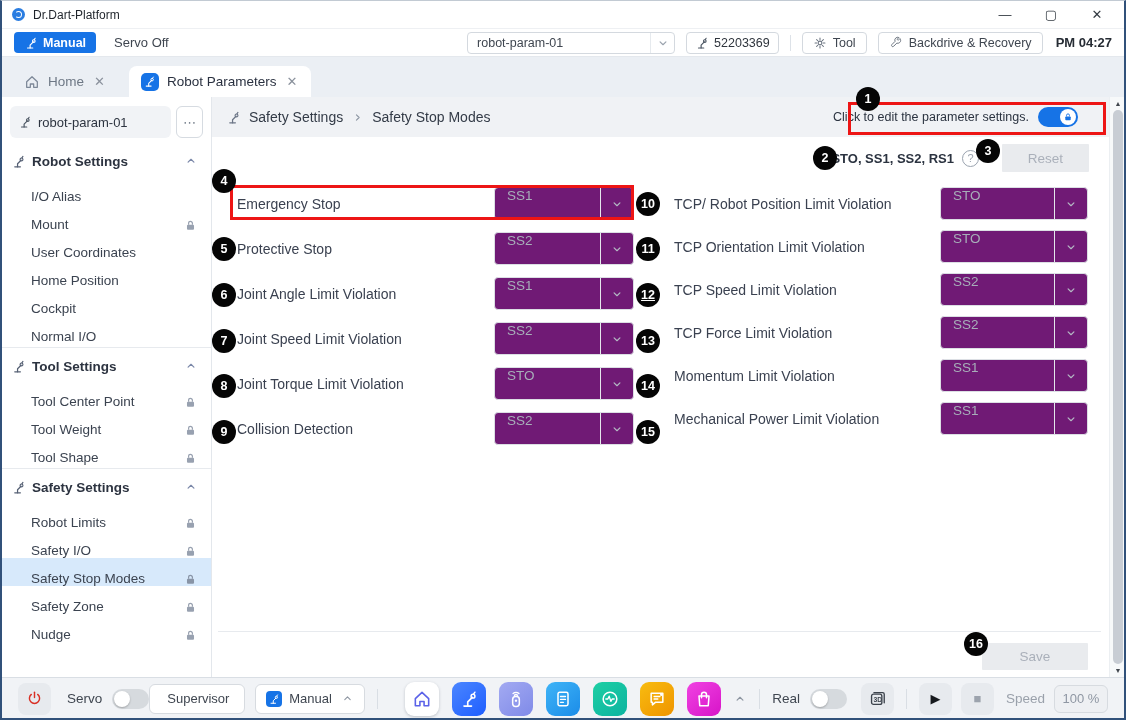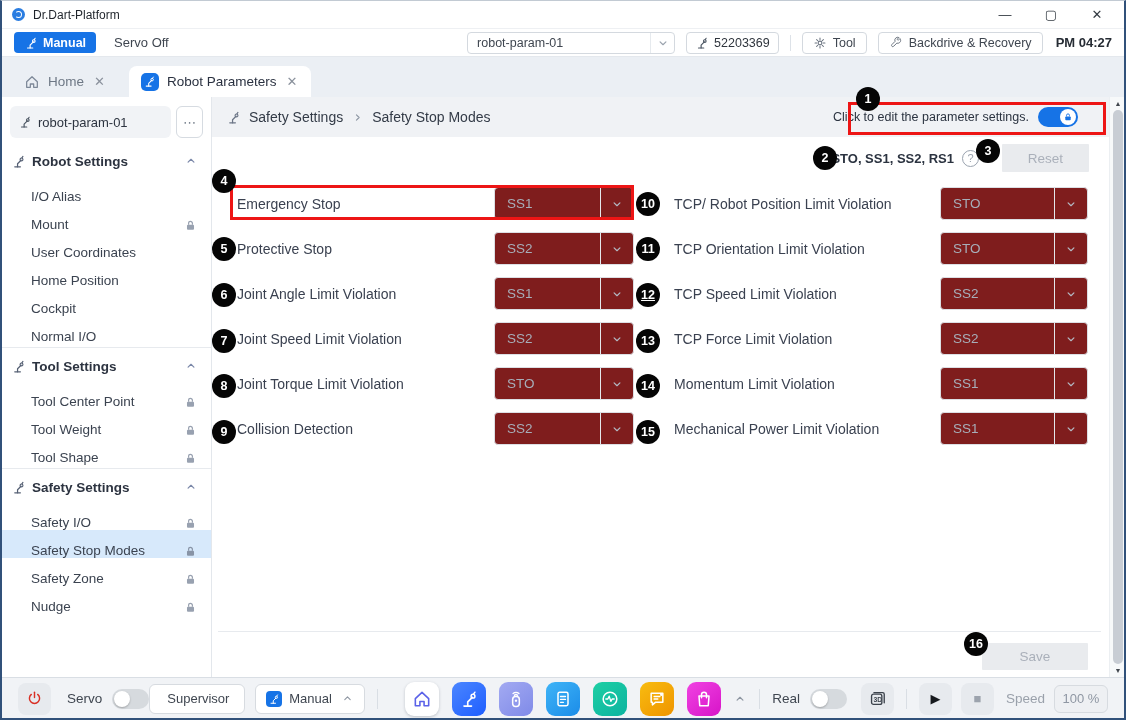--- a/index.html
+++ b/index.html
@@ -51,25 +51,25 @@
   .edit-hint { font-size:12.5px; color:#2b3340;}
   .toggle-on { width:40px; height:20px; border-radius:10px; background:#1673e6; position:relative; flex:none;}
   .toggle-on .knob { position:absolute; right:2px; top:2px; width:16px; height:16px; background:#fff; border-radius:50%; display:flex; align-items:center; justify-content:center;}
   .legend-row { position:absolute; top:47px; right:20px; display:flex; align-items:center; gap:8px;}
   .legend-text { font-size:13px; font-weight:bold; color:#2b3340;}
   .help-circle { width:17px; height:17px; border-radius:50%; border:1.3px solid #9aa3af; color:#9aa3af; font-size:11px; display:flex; align-items:center; justify-content:center;}
   .btn-gray { background:#e9ebee; border:none; border-radius:1px; color:#aab0ba; font-size:13.5px; font-family:inherit;}
   .reset-btn { width:87px; height:28px; margin-left:15px;}
   .col { position:absolute; top:90px; display:flex; flex-direction:column; gap:12px;}
   .col-left { left:15px; width:407px;}
-  .col-right { left:448px; width:428px;}
+  .col-right { left:448px; width:428px;gap:10px;}
   .field-row { height:33px; display:flex; align-items:center;}
   .field-label { font-size:14px; color:#3a4150; flex:1; padding-left:10px;}
   .col-right .field-label { padding-left:14px;}
-  .select { height:33px; background:#7f1d1d; border:1px solid #dcdfe4; border-radius:4px; display:flex; align-items:center; flex:none;}
+  .select { height:33px; background:#701a75; border:1px solid #dcdfe4; border-radius:4px; display:flex; align-items:flex-start; flex:none;}
   .col-left .select { width:140px;}
   .col-right .select { width:148px;}
   .select-value { font-size:13.5px; color:#a7aeb9; padding-left:12px; flex:1;}
   .select-caret { width:33px; height:100%; border-left:1px solid #e4e7ec; display:flex; align-items:center; justify-content:center;}
   .content-divider { position:absolute; left:6px; right:8px; top:534px; border-top:1px solid #e7eaee;}
   .save-btn { position:absolute; left:770px; top:546px; width:106px; height:27px;}
   
   .vscroll { position:absolute; left:1107px; top:96px; width:17px; height:580px; background:#f7f9fa; border-left:1px solid #eceff2;}
   .vscroll .arrow { position:absolute; left:0; width:100%; text-align:center; font-size:7px; color:#41464d;}
   .vscroll .thumb { position:absolute; left:3px; width:10px; top:13px; bottom:13px; background:#c8cdd4; border-radius:5px;}
@@ -328,20 +328,28 @@
     <div class="nav-section">
       <svg width="15" height="15" color="#566074">
           <use href="#i-robot"></use>
         </svg>
       <span>Safety Settings</span>
       <svg class="chev" width="14" height="14" color="#7a87a8">
           <use href="#i-chev-u"></use>
         </svg>
     </div>
     <div class="nav-item">
+        <span>Robot Limits</span>
+        <span class="lock">
+          <svg width="13" height="13" color="#98a1b0">
+            <use href="#i-lock"></use>
+          </svg>
+        </span>
+      </div>
+    <div class="nav-item">
         <span>Safety I/O</span>
         <span class="lock">
           <svg width="13" height="13" color="#98a1b0">
             <use href="#i-lock"></use>
           </svg>
         </span>
       </div>
     <div class="nav-item selected">
         <span>Safety Stop Modes</span>
         <span class="lock">

